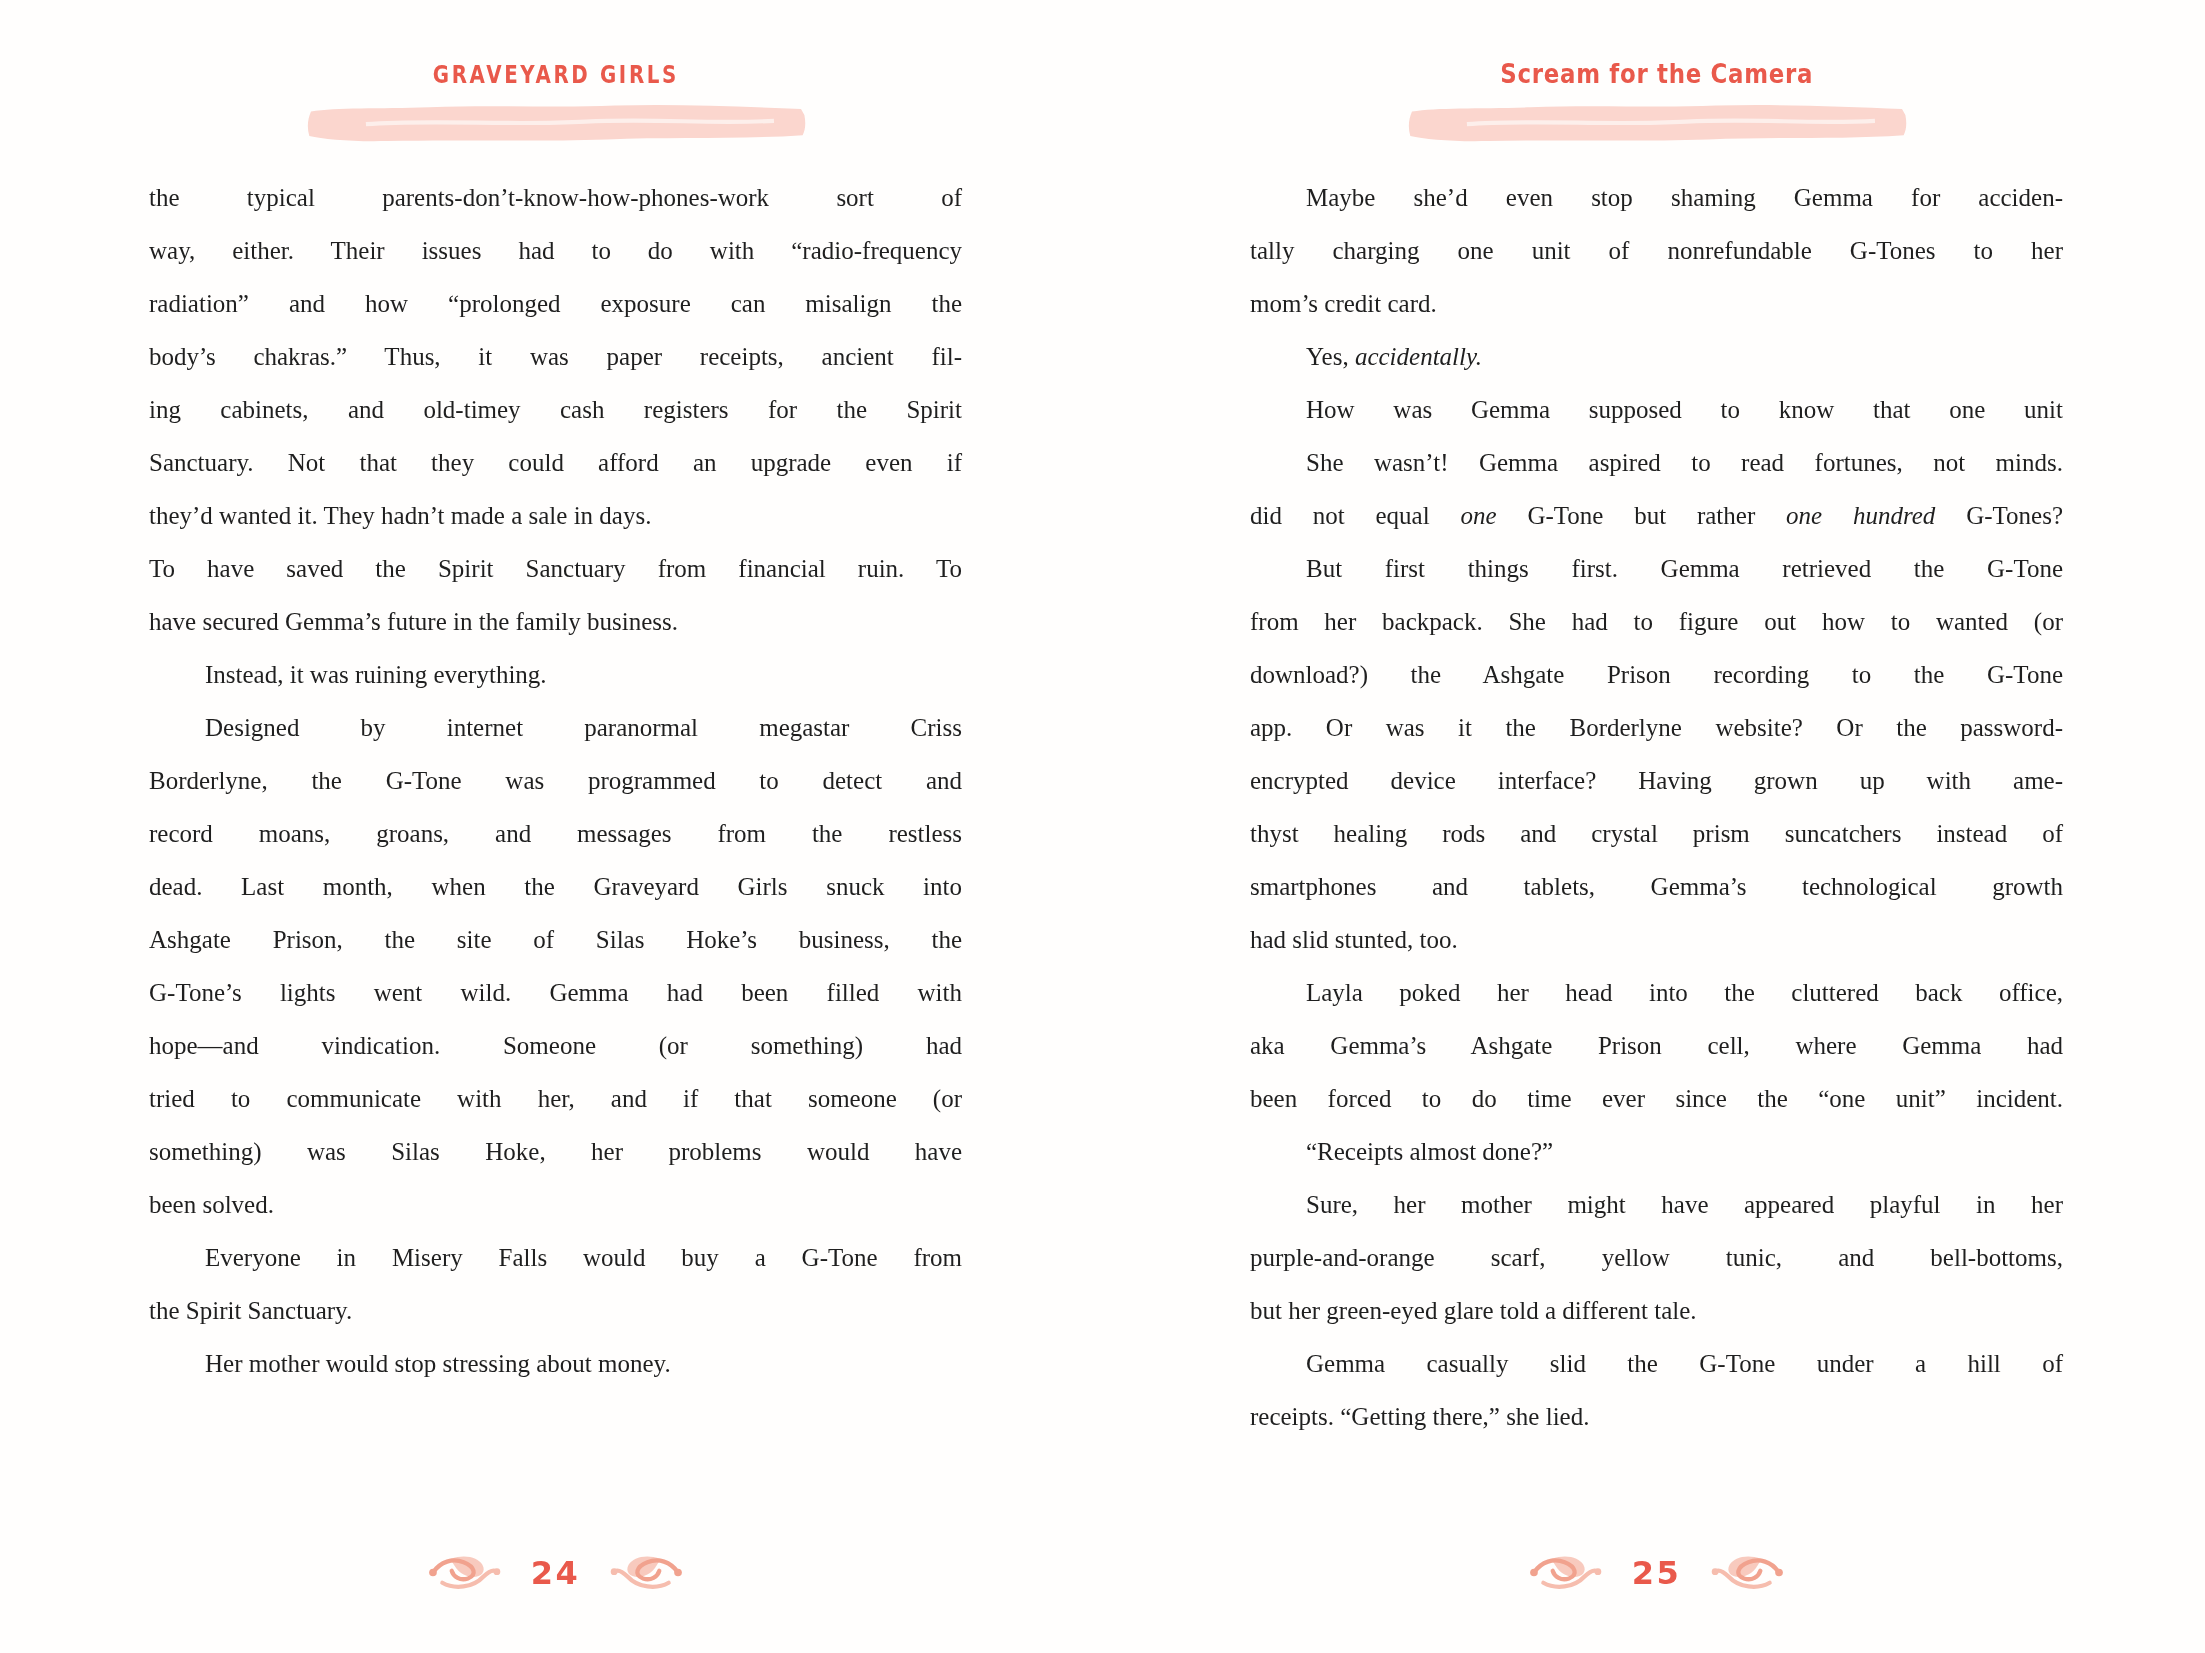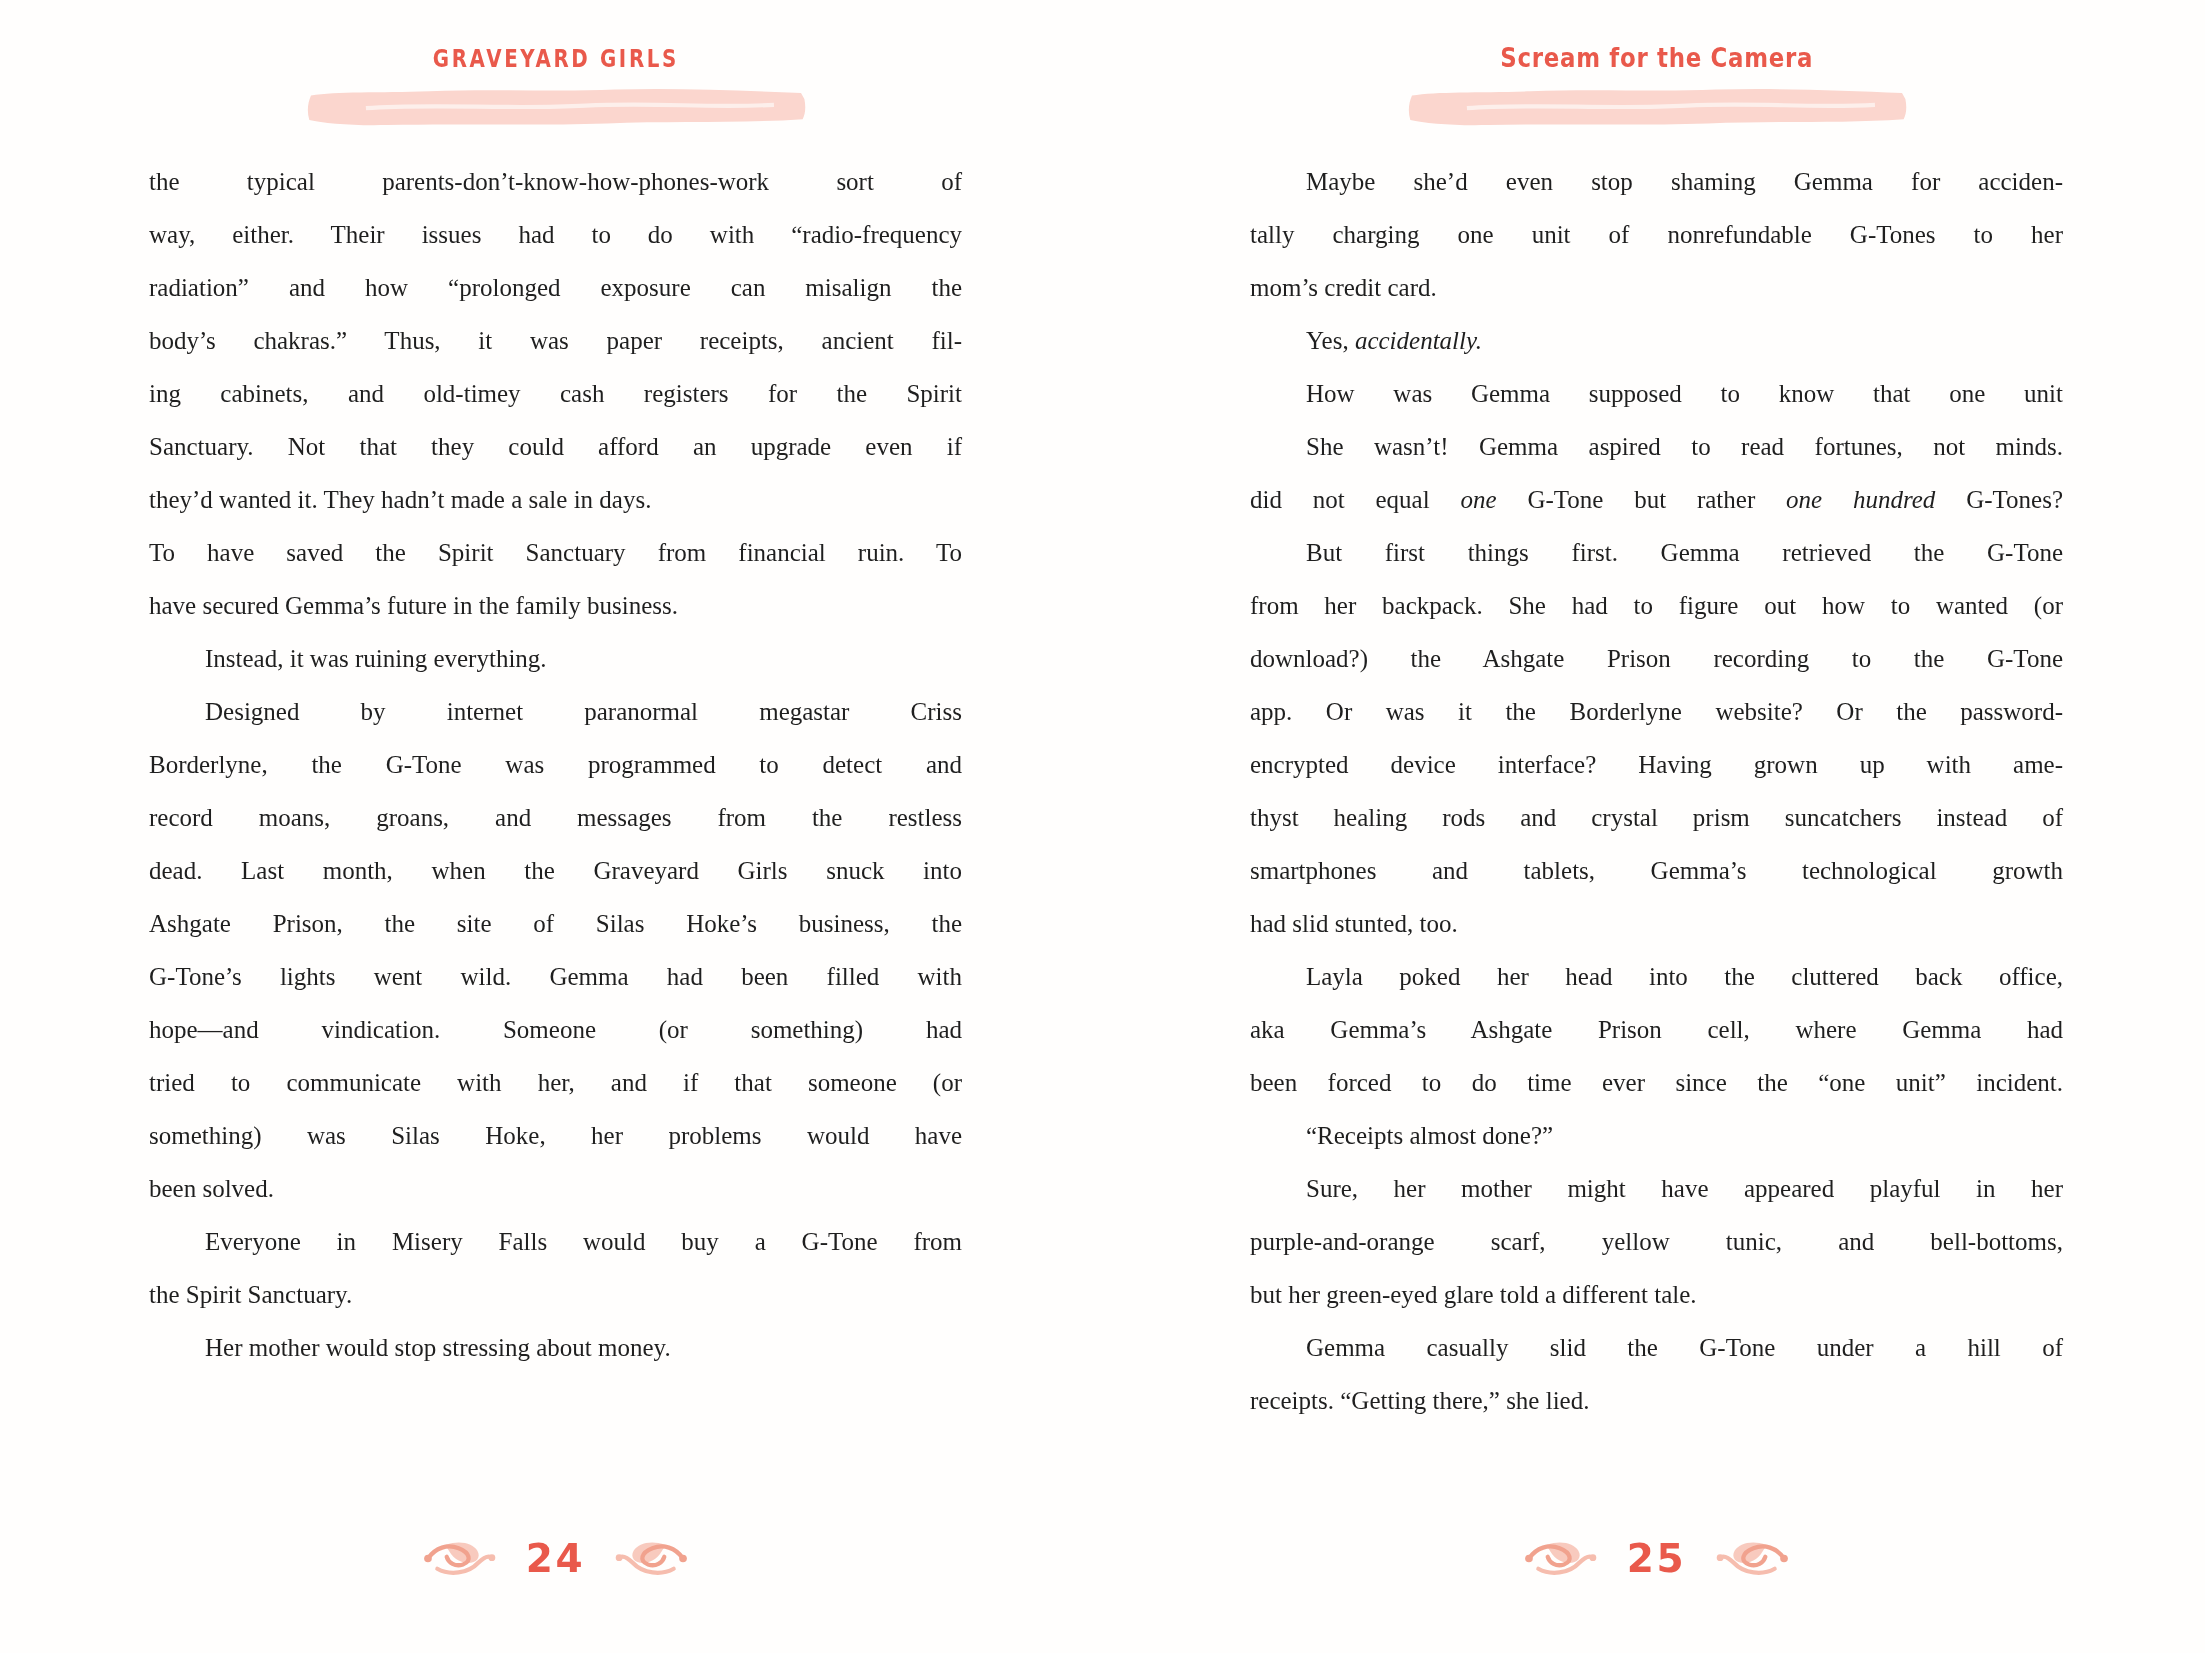--- a/index.html
+++ b/index.html
@@ -3,21 +3,21 @@
 <meta charset="utf-8">
 <style>
   html, body { margin: 0; padding: 0; }
   body {
     width: 2205px; height: 1654px;
     background: #fffefd;
     position: relative;
     font-family: "Liberation Serif", serif;
     overflow: hidden;
   }
-  .page { position: absolute; top: 1px; height: 1276px; width: 813px; }
+  .page { position: absolute; top: 17px; height: 1276px; width: 813px; }
   #page-left  { left: 149px; }
   #page-right { left: 1250px; }
 
   .running-head {
     position: absolute; top: 42px; left: 0; width: 100%;
     text-align: center; color: var(--accent);
     font-family: "DejaVu Sans", sans-serif; font-weight: bold;
     white-space: nowrap;
   }
   .head-inner { display: inline-block; }
@@ -36,21 +36,21 @@
   .line.just { text-align-last: justify; }
   .line.indent { text-indent: 56px; }
   .line em { font-style: italic; margin-top: 40px; }
 
   .page-footer {
     position: absolute; top: 1535px; left: 0; width: 100%;
     display: flex; align-items: center; justify-content: center; gap: 29px;
   }
   .page-number {
     font-family: "DejaVu Sans", sans-serif; font-weight: bold;
-    font-size: 39px; letter-spacing: 2.5px; color: var(--accent);
+    font-size: 32px; letter-spacing: 2.5px; color: var(--accent);
   }
   .swirl { display: block; }
   .swirl.mirrored { transform: scaleX(-1); }
   .sw-blob  { fill: var(--ornament); opacity: .8; }
   .sw-line1 { stroke: var(--ornament-dark); stroke-width: 5; fill: none; stroke-linecap: round; }
   .sw-line2 { stroke: var(--ornament); stroke-width: 5; fill: none; stroke-linecap: round; }
   .sw-dot   { fill: var(--ornament-dark); }
   .sw-dot2  { fill: var(--ornament); }
 </style>
 </head>

